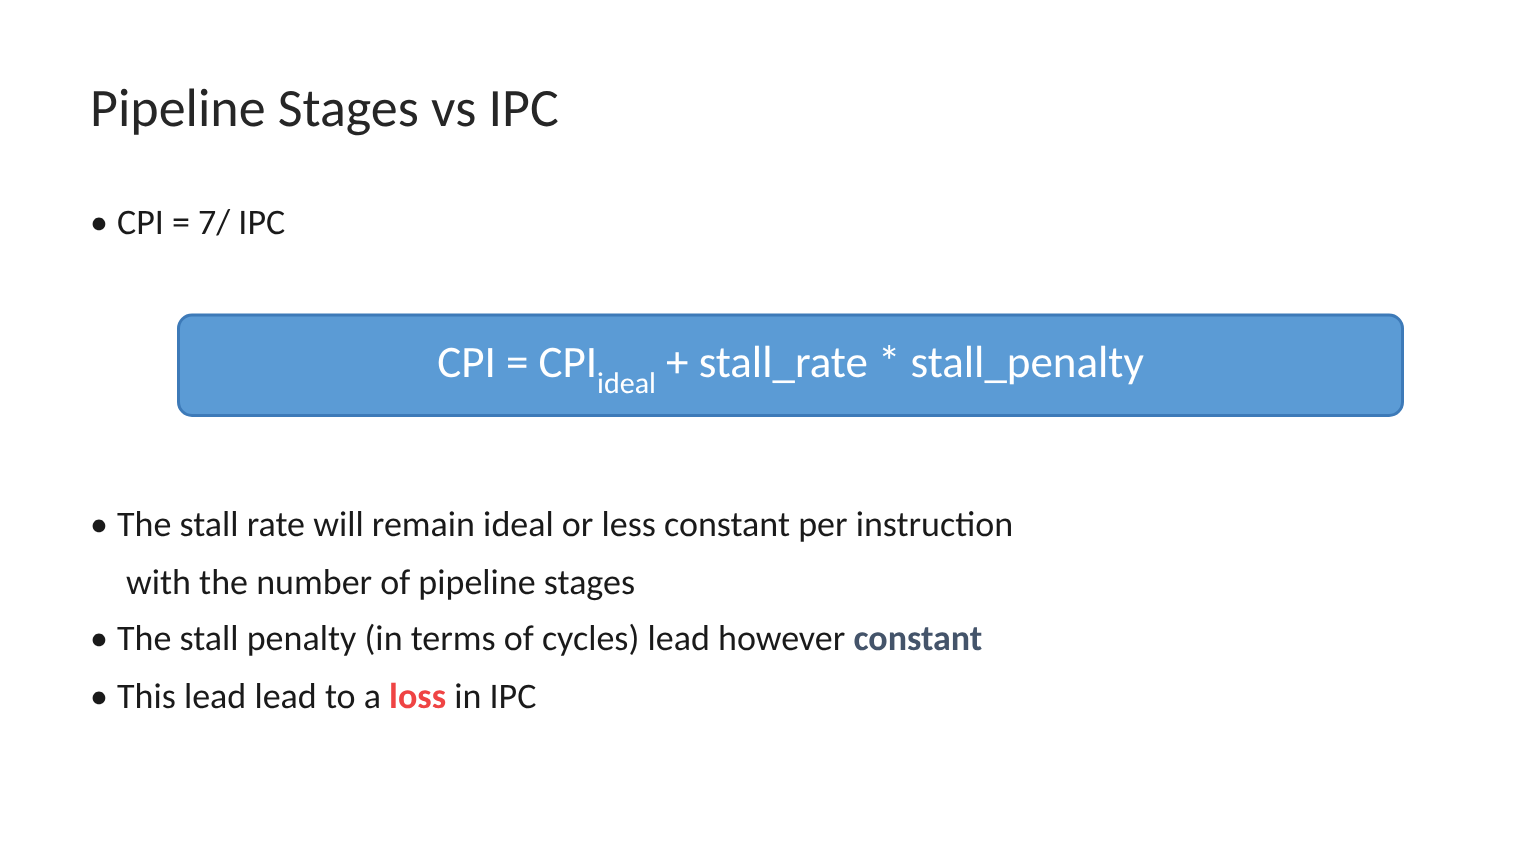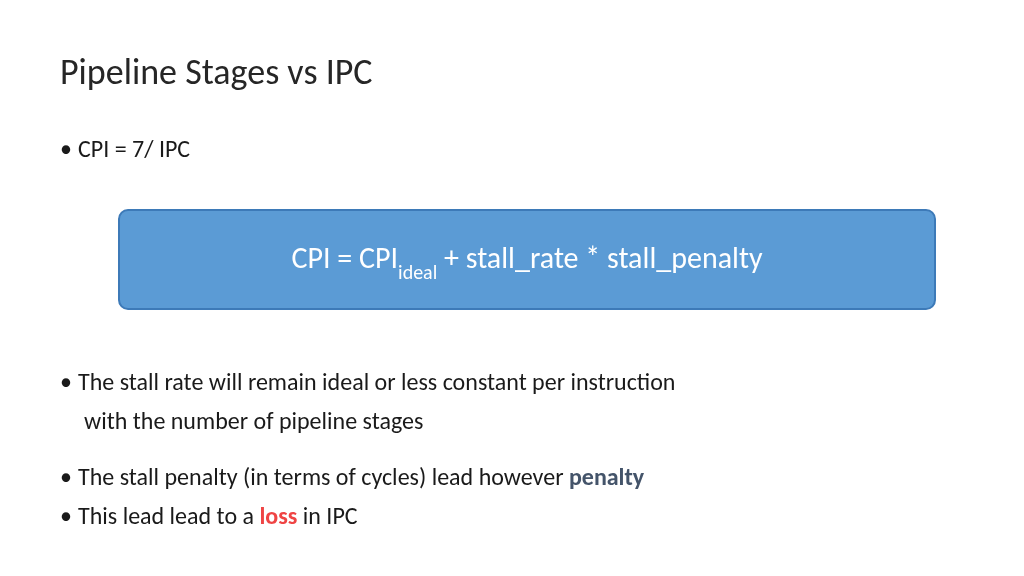--- a/index.html
+++ b/index.html
@@ -33,32 +33,32 @@
       flex-shrink: 0;
       font-size: 24px;
     }
     .bullet-text {
       flex: 1;
     }
     .bullet-continuation {
       margin-left: 24px;
       font-size: 24px;
       line-height: 1.35;
-      margin-bottom: 24px;
+      margin-bottom: 5px;
     }
     .first-bullet {
       margin-bottom: 44px;
     }
     .formula-box {
       background: #5B9BD5;
       border: 2px solid #3d7ab8;
       border-radius: 10px;
       color: #ffffff;
       font-size: 30px;
-      padding: 28px 20px;
+      padding: 12px 20px;
       text-align: center;
       margin: 0 28px 56px 58px;
     }
     .sub {
       font-size: 20px;
       vertical-align: sub;
       position: relative;
       top: 4px;
     }
     .blue-word {
@@ -86,21 +86,21 @@
 
 <div class="bullet-row">
   <span class="bullet-dot">•</span>
   <span class="bullet-text">The stall rate will remain ideal or less constant per instruction</span>
 </div>
 <div class="bullet-continuation">with the number of pipeline stages</div>
 
 <div class="bullet-row">
   <span class="bullet-dot">•</span>
   <span class="bullet-text">
-    <span>The stall penalty (in terms of cycles) lead however </span><span class="blue-word">penalty</span>
+    <span>The stall penalty (in terms of cycles) lead however </span><span class="blue-word">constant</span>
   </span>
 </div>
 
 <div class="bullet-row">
   <span class="bullet-dot">•</span>
   <span class="bullet-text">
     <span>This lead lead to a </span><span class="red-word">loss</span><span> in IPC</span>
   </span>
 </div>
 

